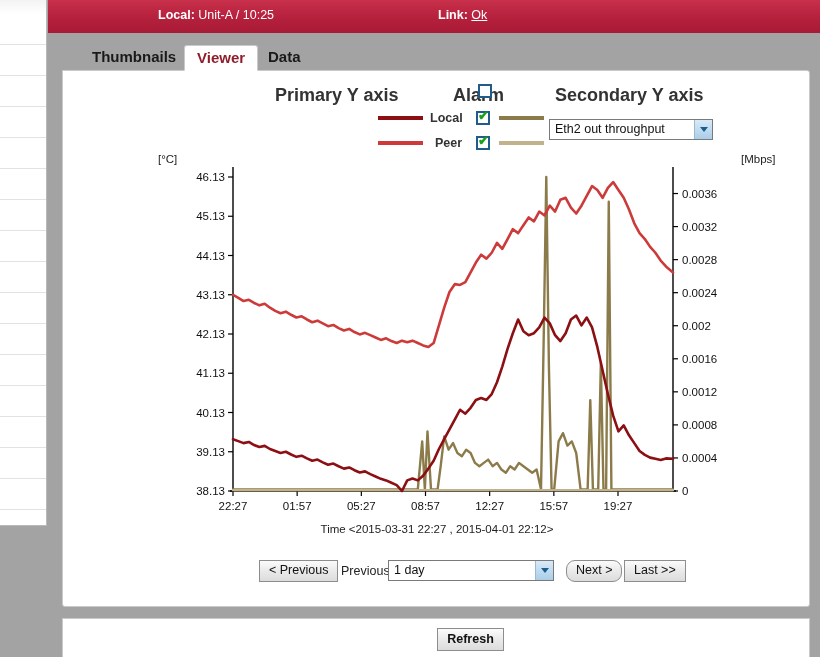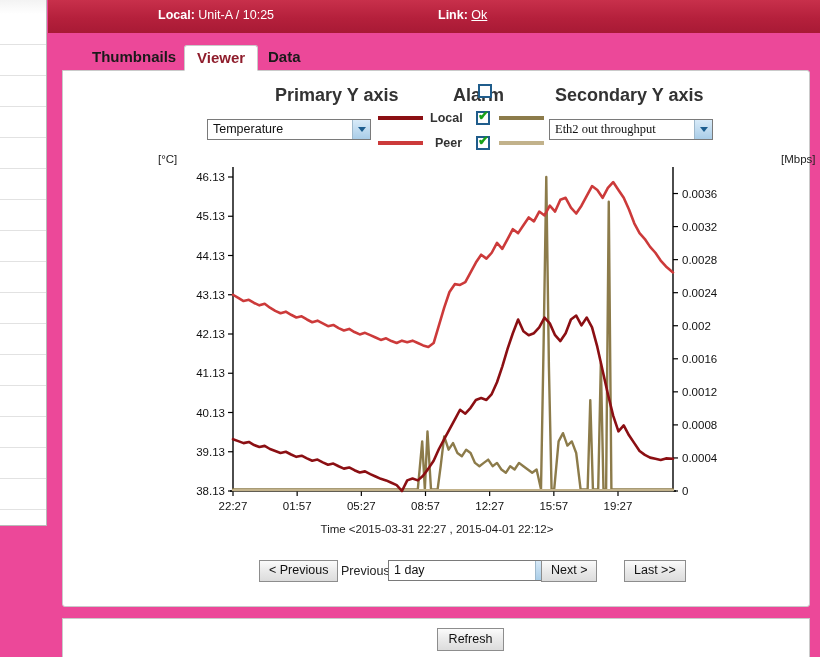--- a/index.html
+++ b/index.html
@@ -5,21 +5,21 @@
   * { box-sizing: border-box; }
   html, body {
     margin: 0; padding: 0;
     width: 820px; height: 657px;
     overflow: hidden;
     background: #ffffff;
     font-family: "Liberation Sans", sans-serif;
     font-size: 12px;
     color: #222;
   }
-  #root { position: relative; width: 820px; height: 657px; background: #ec4899; }
+  #root { position: relative; width: 820px; height: 657px; background: #a3a3a3; }
 
   
   .sidebar {
     position: absolute; left: 0; top: 0; width: 47px; height: 526px;
     background: #ffffff;
     border-right: 1px solid #b9b9b9;
     border-bottom: 1px solid #b9b9b9;
     overflow: hidden;
   }
   .sidebar .shade {
@@ -144,55 +144,55 @@
     position:absolute; right:0; top:0; width:18px; height:19px;
     background: linear-gradient(#d8eaf8, #a9cde8);
     border-left: 1px solid #9fb9cc;
   }
   .combo .arrow::after {
     content:""; position:absolute; left:5px; top:7px;
     border-left:4px solid transparent; border-right:4px solid transparent;
     border-top: 5px solid #1c5d8f;
   }
   .combo-primary   { left: 144px; top: 48px; width: 164px; }
-  .combo-secondary { left: 486px; top: 48px; width: 164px; font-family: Liberation Serif, serif; }
+  .combo-secondary { left: 486px; top: 48px; width: 164px; }
 
   
   .plot { position: absolute; left: 0; top: 82px; width: 748px; height: 400px; }
   .axis-unit {
     position: absolute; font-size: 11.5px; color:#222;
   }
   .unit-left  { left: 95px; top: 0px; }
-  .unit-right { left: 718px; top: 0px; }
+  .unit-right { left: 678px; top: 0px; }
 
   .xaxis-title {
     position: absolute; left: 0; top: 452px; width: 748px;
     text-align: center; font-size: 11.5px; color:#222;
   }
 
   
   .btn {
     position: absolute; height: 22px;
     background: linear-gradient(#fbfbfb, #ebebeb 45%, #dcdcdc);
     border: 1px solid #8d8d8d;
     font-size: 12.5px; color:#111;
     padding: 2px 9px 0 9px; text-align:center;
     cursor: pointer; white-space: nowrap;
   }
   .btn-prev { left: 196px; top: 489px; }
-  .btn-next { left: 478px; top: 489px; }
+  .btn-next { left: 503px; top: 489px; border-radius: 9px; }
   .btn-last { left: 561px; top: 489px; }
   .lbl-interval { position:absolute; left: 278px; top: 493px; font-size:12.5px; color:#222; }
   .combo-interval { left: 325px; top: 489px; width: 166px; }
 
   .bottombar {
     position: absolute; left: 62px; top: 618px; width: 748px; height: 39px;
     background: #ffffff; border: 1px solid #cacaca; border-bottom: none;
   }
-  .btn-refresh { left: 374px; top: 9px; width: 67px; height: 23px; padding-top:3px; }
+  .btn-refresh { left: 374px; top: 9px; width: 67px; height: 23px; padding-top:3px;font-weight:bold; }
 </style>
 </head>
 <body>
 
 <div id="root">
 
   <div class="sidebar">
     <div class="shade"></div>
     <div id="sidebar-rows">
         <div class="side-row" style="top: 14px; height: 31px;">
@@ -277,24 +277,20 @@
     <div class="chk chk-peer checked"></div>
 
     <div class="swatch sw-local-pri"></div>
     <div class="swatch sw-peer-pri"></div>
     <div class="swatch sw-local-sec"></div>
     <div class="swatch sw-peer-sec"></div>
 
     <div class="legend-text lt-local">Local</div>
     <div class="legend-text lt-peer">Peer</div>
 
-    <div class="combo combo-primary">
-      <span>Temperature</span>
-      <span class="arrow"></span>
-    </div>
     <div class="combo combo-secondary">
       <span>Eth2 out throughput</span>
       <span class="arrow"></span>
     </div>
 
     <div class="plot">
       <div class="axis-unit unit-left">[°C]</div>
       <div class="axis-unit unit-right">[Mbps]</div>
       <svg id="chart-svg" width="748" height="400">
           <line x1="170" y1="14" x2="170" y2="338" stroke="#000" stroke-width="1.4"></line>

